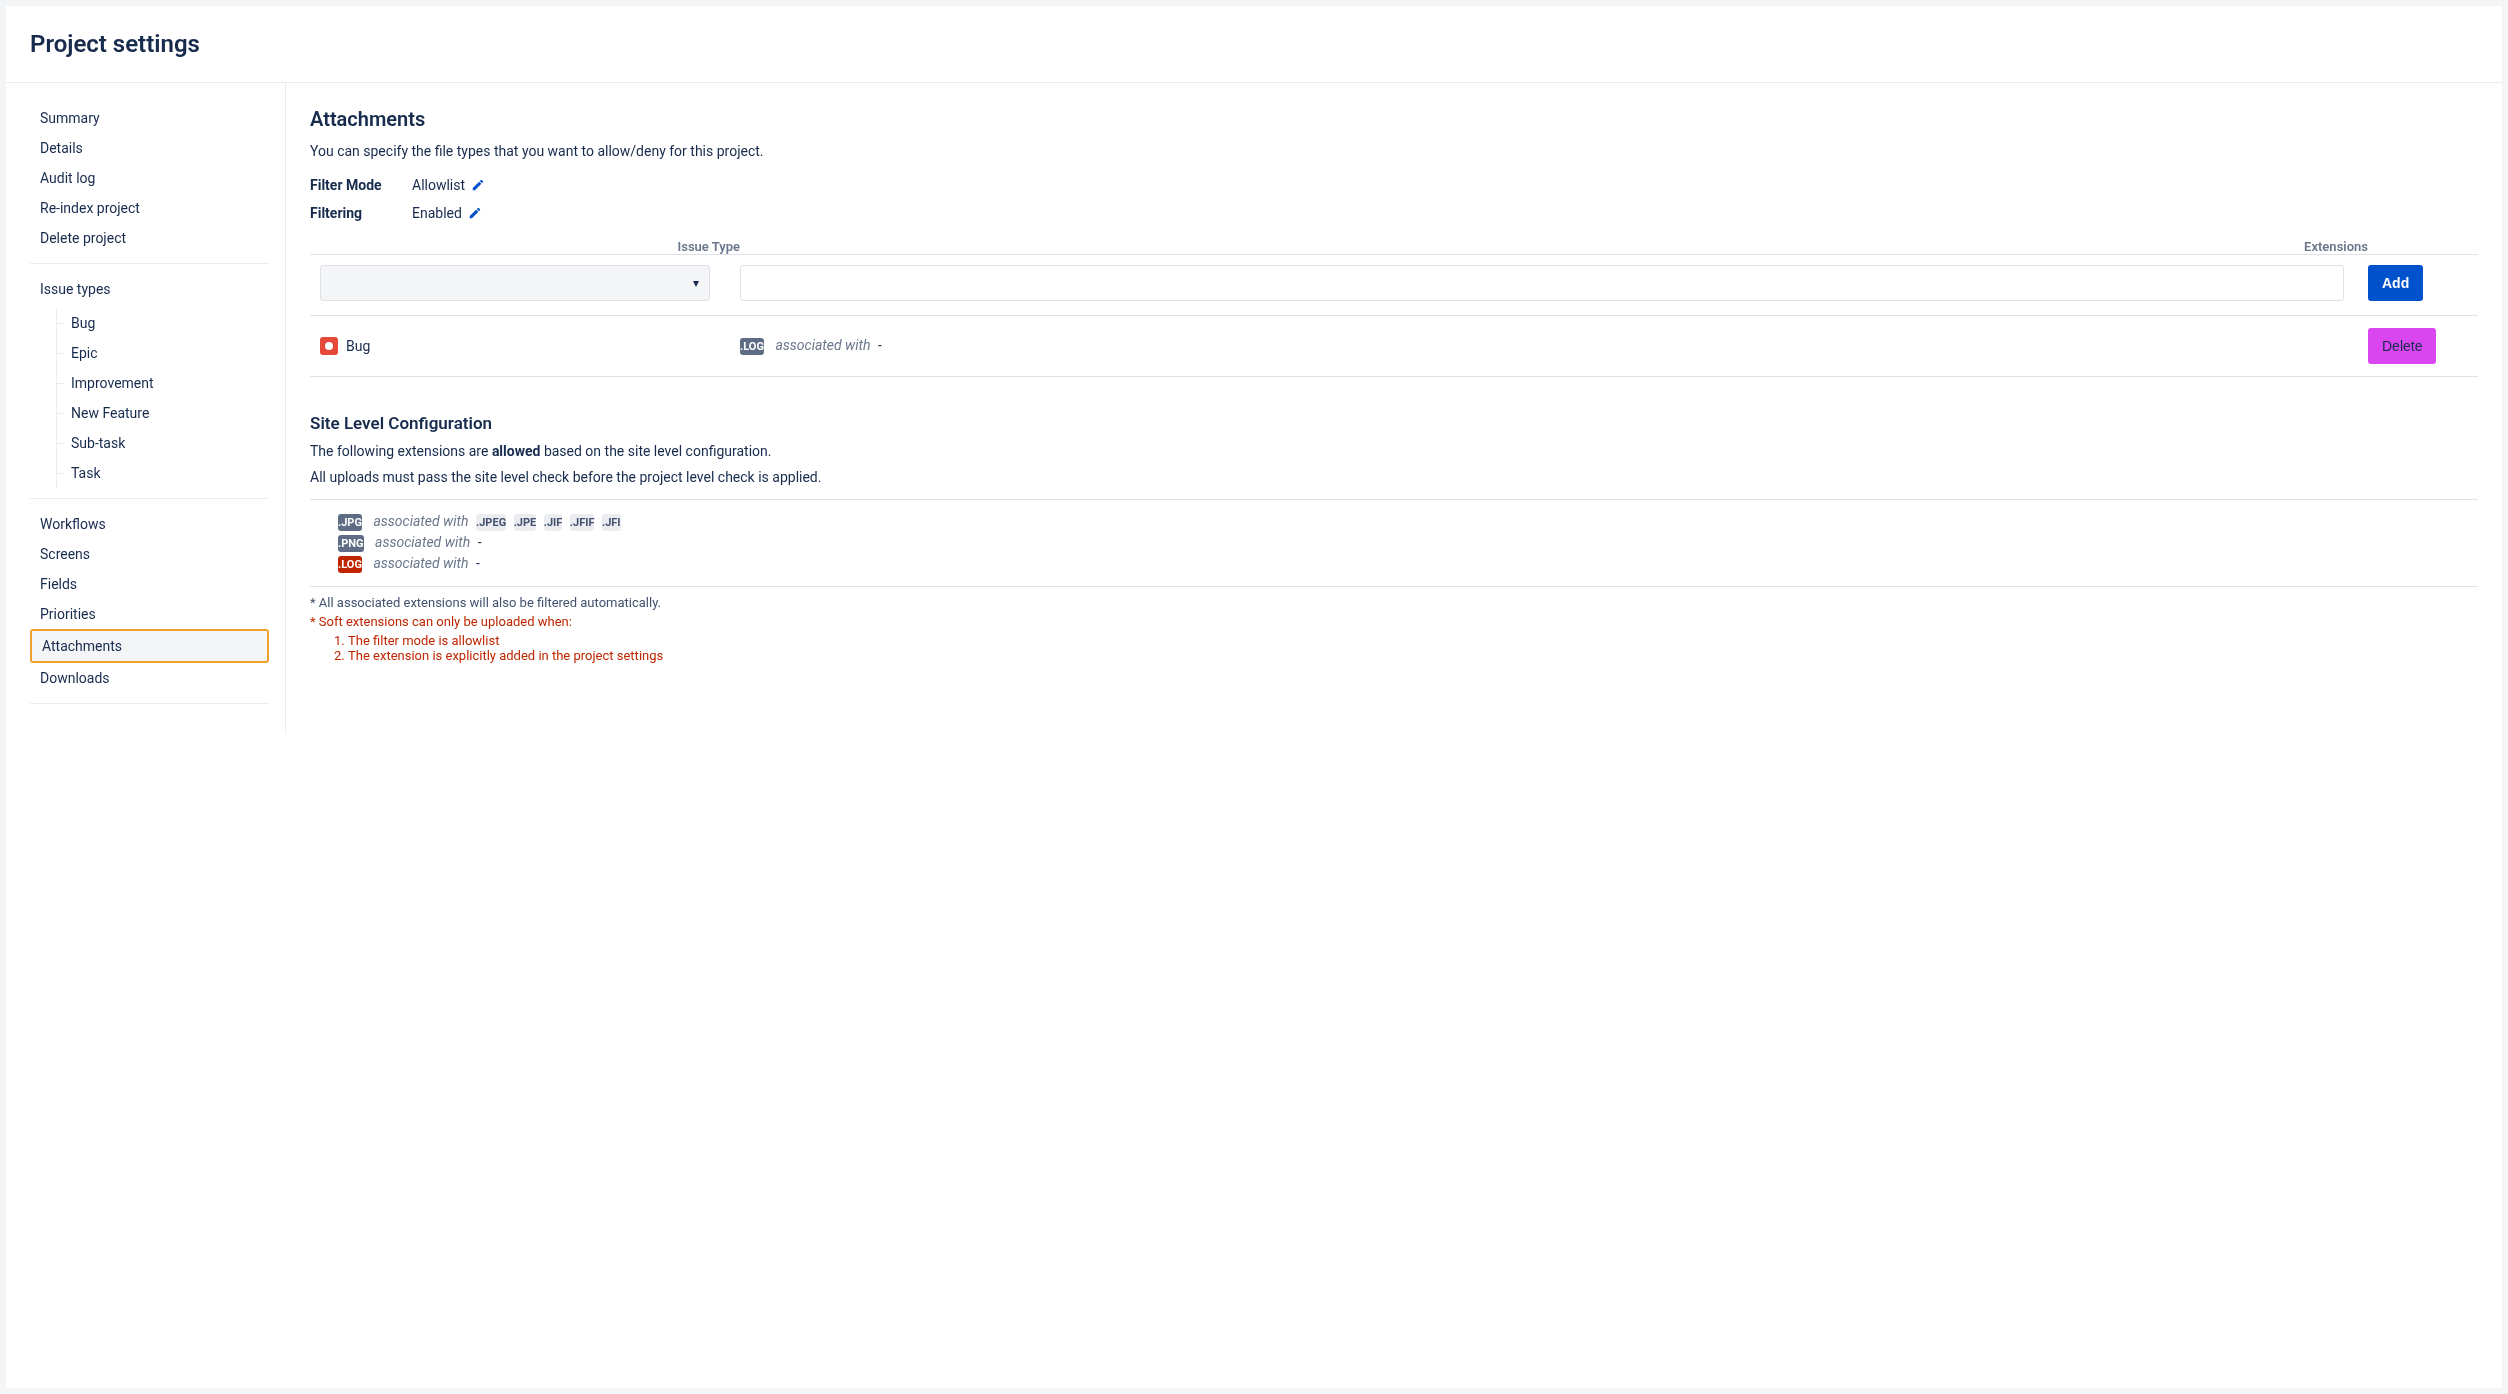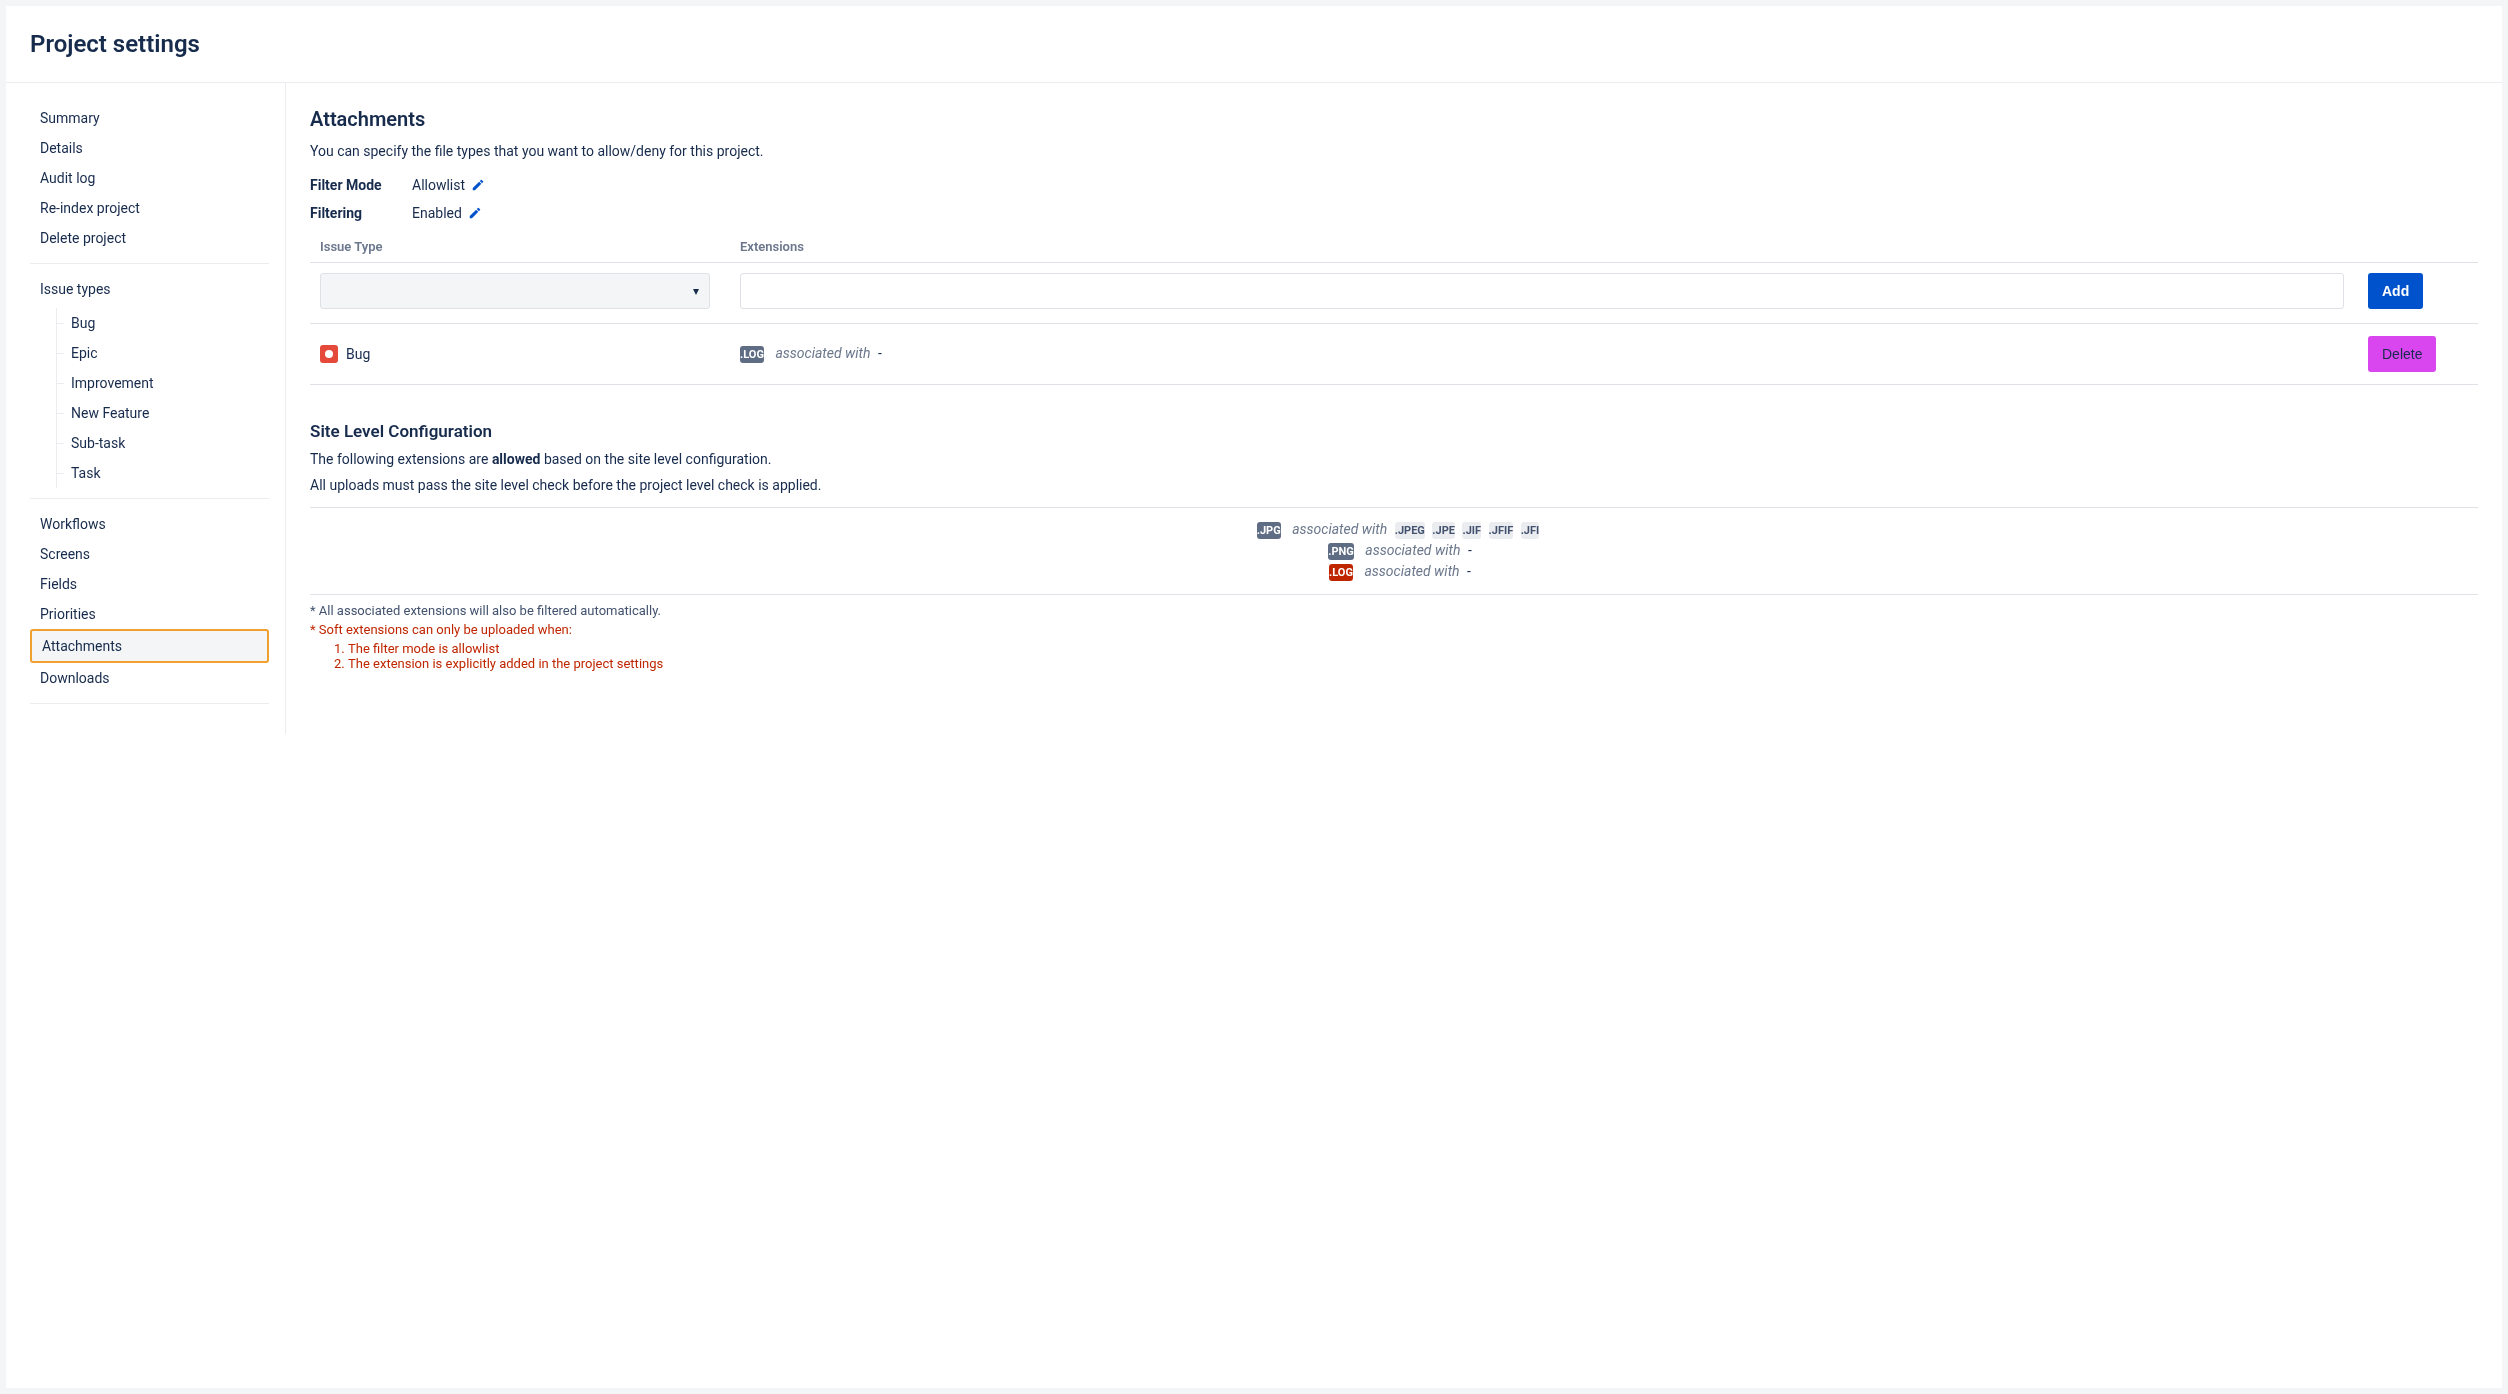--- a/index.html
+++ b/index.html
@@ -106,24 +106,24 @@
   }
   .edit-icon svg { width: 100%; height: 100%; fill: #0052cc; }
 
   .filter-table {
     width: 100%;
     margin-top: 18px;
   }
   .filter-table .th-row {
     display: flex;
     border-bottom: 1px solid #dfe1e6;
-    padding-bottom: 8px;
     color: #6b778c;
     font-weight: 600;
     font-size: 13px;
+    text-align: right;
   }
   .filter-table .col-type { width: 430px; padding-left: 10px; }
   .filter-table .col-ext { flex: 1; }
   .filter-table .col-act { width: 110px; }
 
   .filter-table .input-row {
     display: flex;
     align-items: center;
     padding: 10px 0 14px 0;
     border-bottom: 1px solid #dfe1e6;
@@ -233,21 +233,21 @@
     margin-bottom: 6px;
   }
   .site-para strong { font-weight: 700; }
 
   .site-ext-block {
     border-top: 1px solid #dfe1e6;
     border-bottom: 1px solid #dfe1e6;
     padding: 10px 0 10px 12px;
     margin-top: 14px;
   }
-  .site-ext-line { margin: 3px 16px; text-align: center; }
+  .site-ext-line { margin: 3px 16px; }
 
   .footnotes {
     margin-top: 8px;
     font-size: 13px;
   }
   .footnotes .note-gray { color: #42526e; }
   .footnotes .note-red { color: #bf2600; margin-top: 4px; }
   .footnotes ol {
     margin-left: 38px;
     margin-top: 2px;

